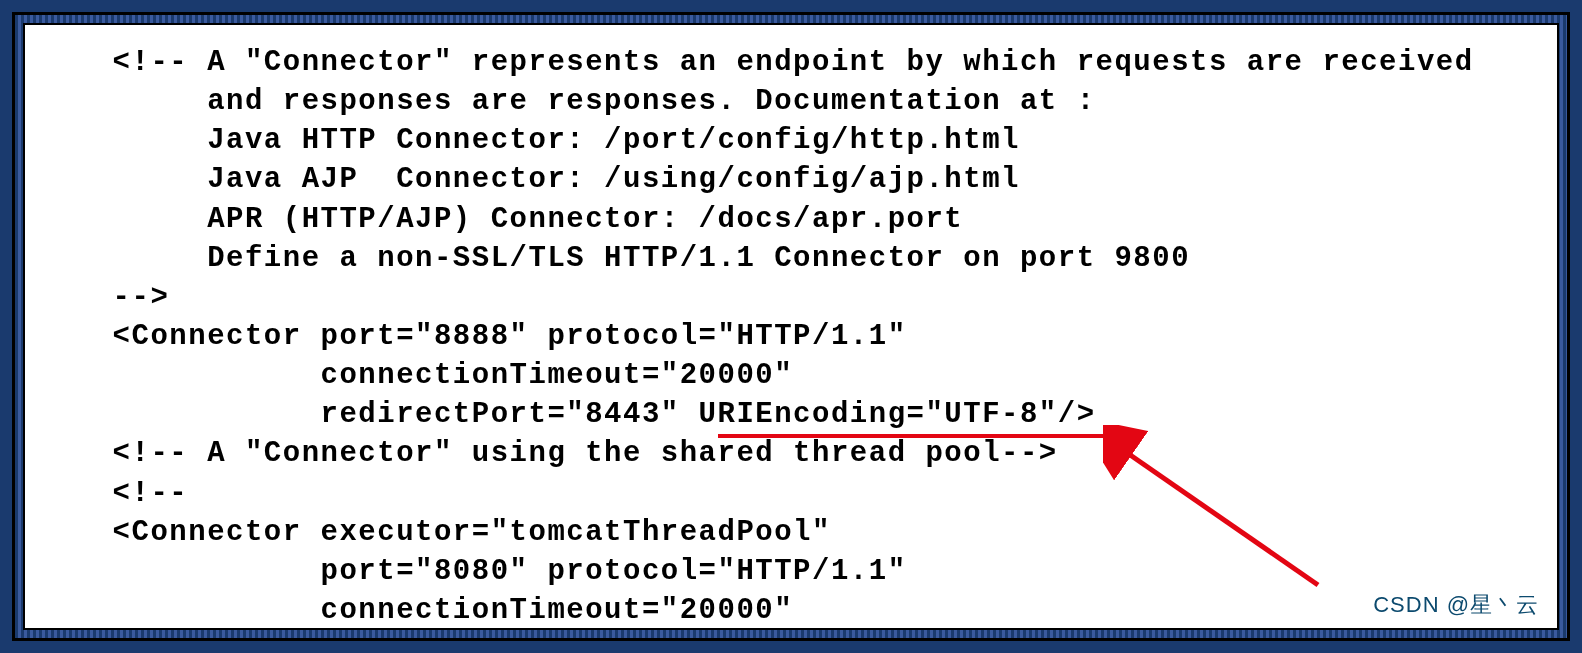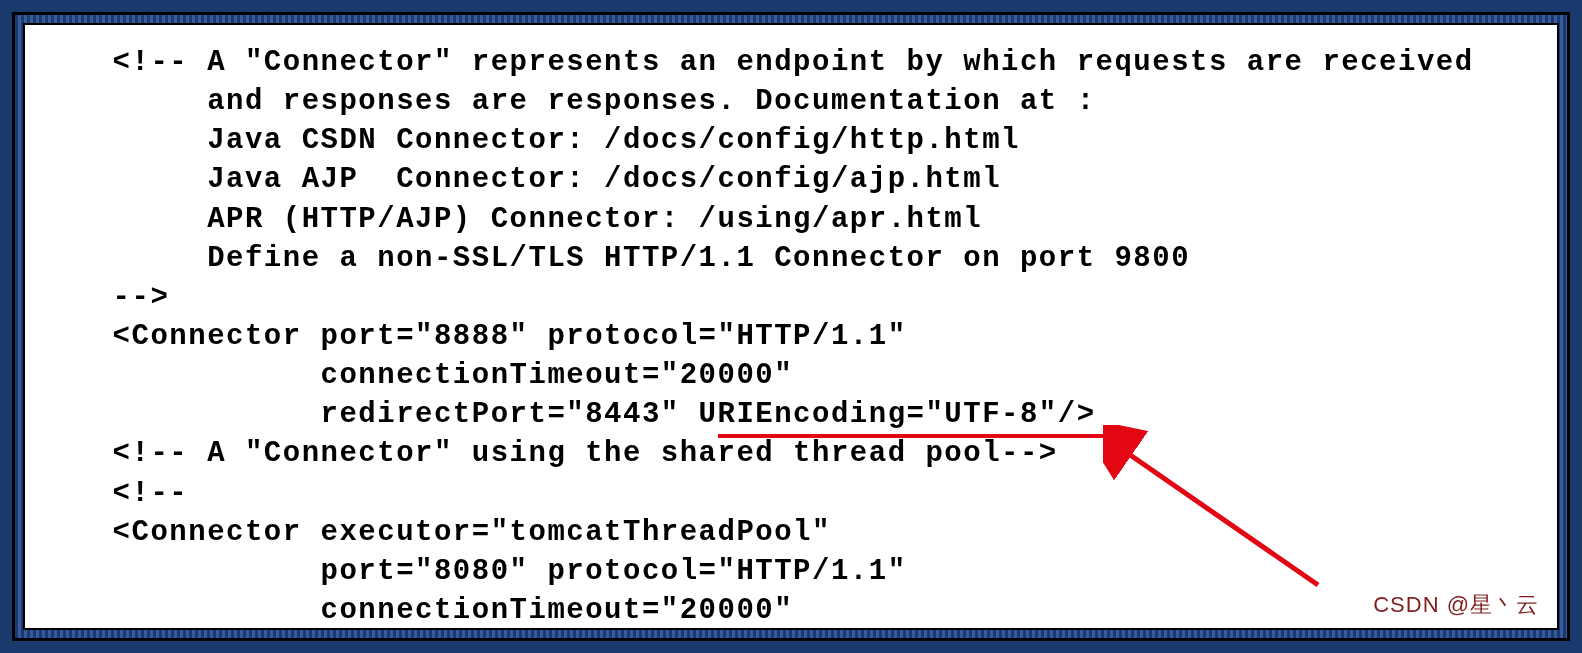--- a/index.html
+++ b/index.html
@@ -51,35 +51,35 @@
   .arrow-svg {
     position: absolute;
     pointer-events: none;
   }
   .watermark {
     position: absolute;
     right: 18px;
     bottom: 8px;
     font-family: Arial, sans-serif;
     font-size: 22px;
-    color: #7f1d1d;
+    color: #0c4a6e;
     font-weight: 400;
     letter-spacing: 1px;
   }
 </style>
 </head>
 <body>
 
 <div class="outer-frame">
   <div class="inner-box">
     <div class="code"><span>    &lt;!-- A "Connector" represents an endpoint by which requests are received</span>
 <span>         and responses are responses. Documentation at :</span>
-<span>         Java CSDN Connector: /docs/config/http.html</span>
-<span>         Java AJP  Connector: /docs/config/ajp.html</span>
-<span>         APR (HTTP/AJP) Connector: /using/apr.html</span>
+<span>         Java HTTP Connector: /port/config/http.html</span>
+<span>         Java AJP  Connector: /using/config/ajp.html</span>
+<span>         APR (HTTP/AJP) Connector: /docs/apr.port</span>
 <span>         Define a non-SSL/TLS HTTP/1.1 Connector on port 9800</span>
 <span>    --&gt;</span>
 <span>    &lt;Connector port="8888" protocol="HTTP/1.1"</span>
 <span>               connectionTimeout="20000"</span>
 <span>               redirectPort="8443" URIEncoding="UTF-8"/&gt;</span>
 <span>    &lt;!-- A "Connector" using the shared thread pool--&gt;</span>
 <span>    &lt;!--</span>
 <span>    &lt;Connector executor="tomcatThreadPool"</span>
 <span>               port="8080" protocol="HTTP/1.1"</span>
 <span>               connectionTimeout="20000"</span>

